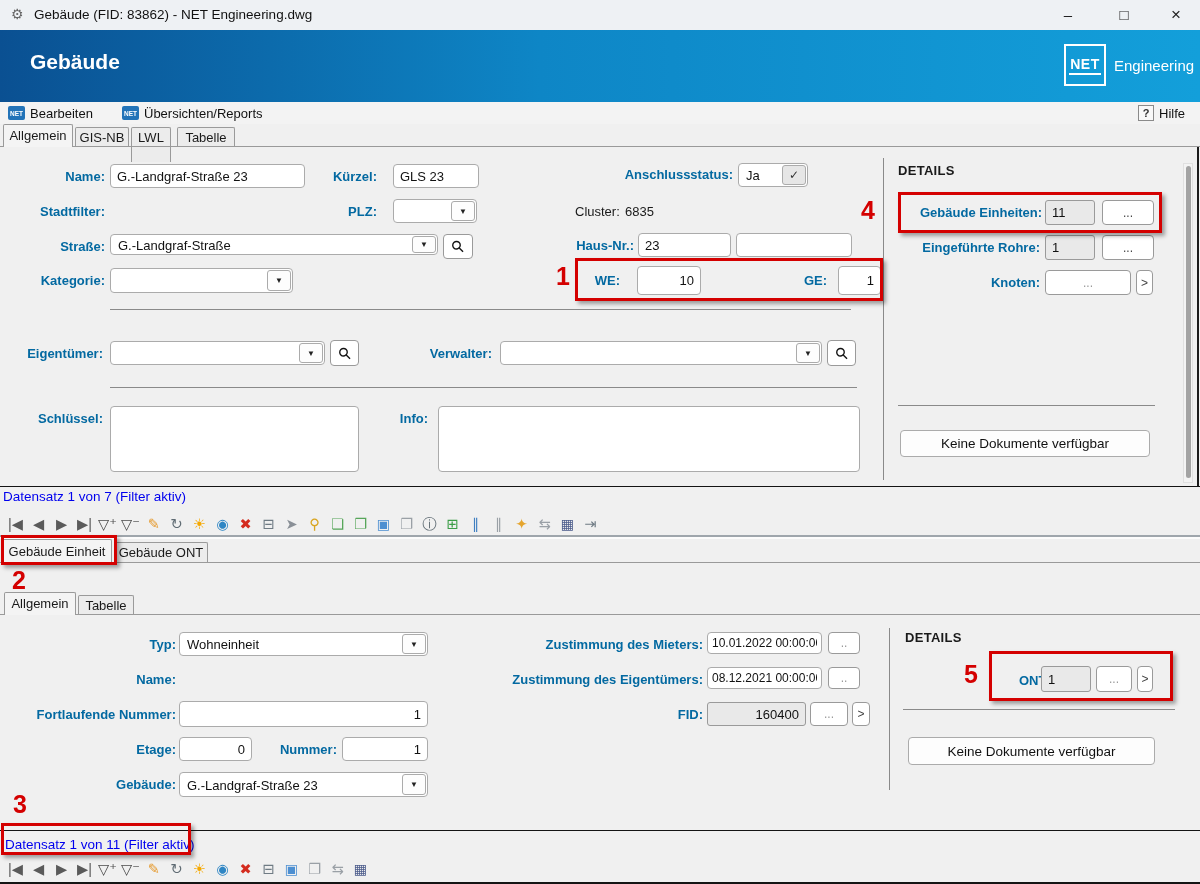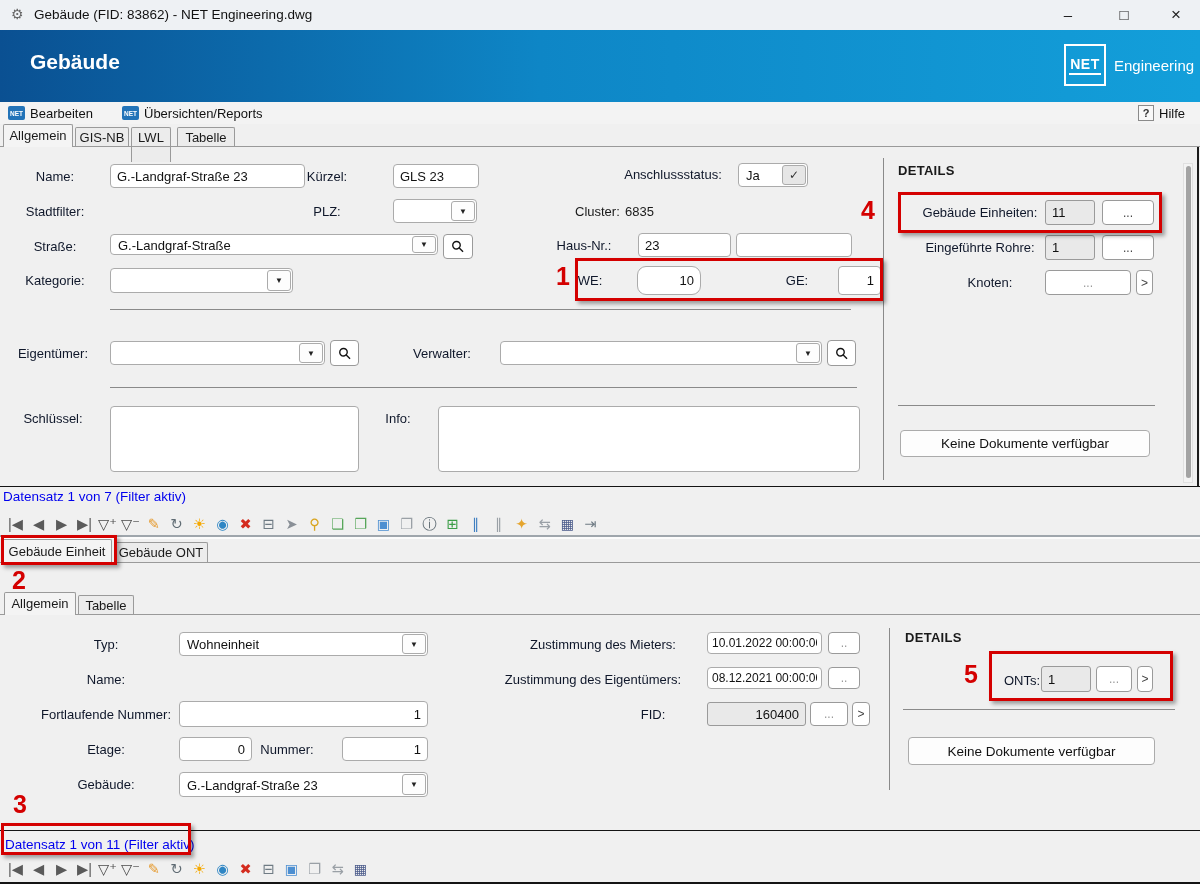--- a/index.html
+++ b/index.html
@@ -24,21 +24,21 @@
   .neticon{width:17px;height:14px;background:#2273b8;border-radius:2px;color:#fff;font-size:6.5px;font-weight:bold;
     display:flex;align-items:center;justify-content:center;}
   .helpicon{width:16px;height:16px;border:1px solid #8a8a8a;background:#f8f8f8;color:#333;font-weight:bold;font-size:11px;
     display:flex;align-items:center;justify-content:center;box-sizing:border-box;}
   
   .tab{position:absolute;box-sizing:border-box;border:1px solid #9a9a9a;border-bottom:none;background:#ececec;
     font-size:13px;color:#1a1a1a;text-align:center;border-radius:2px 2px 0 0;cursor:default;}
   .tab.active{background:#f4f4f4;z-index:3;}
   .tabline{position:absolute;left:0;width:1200px;height:1px;background:#9a9a9a;z-index:1;}
   
-  .lbl{position:absolute;font-size:13px;color:#0f172a;text-align:center;white-space:nowrap;}
+  .lbl{position:absolute;font-size:13px;color:#0369a1;text-align:right;white-space:nowrap;font-weight:bold;}
   .stat{position:absolute;font-size:13px;color:#1a1a1a;white-space:nowrap;}
   .inp{position:absolute;box-sizing:border-box;border:1px solid #ababab;border-radius:4px;background:#fff;
     font-family:inherit;font-size:13px;color:#111;padding:1px 6px;outline:none;}
   .inp.ra{text-align:right;}
   .inp.dt{font-size:12px;padding:1px 4px;}
   .field{position:absolute;box-sizing:border-box;border:1px solid #ababab;border-radius:4px;background:#fff;}
   .field .val{position:absolute;left:7px;top:50%;transform:translateY(-50%);font-size:13px;color:#111;white-space:nowrap;}
   .ddbtn{position:absolute;top:1px;right:1px;bottom:1px;width:22px;border:1px solid #ababab;border-radius:3px;background:#fdfdfd;
     font-size:8px;color:#222;display:flex;align-items:center;justify-content:center;cursor:default;}
   .chev{position:absolute;top:50%;right:8px;transform:translateY(-50%);font-size:11px;color:#444;}
@@ -140,21 +140,21 @@
   <div class="field" style="left:738px;top:163px;width:70px;height:24px">
     <span class="val">Ja</span>
     <span class="ddbtn" style="width:22px;background:#e6e6e6;font-size:12px;color:#333">✓</span>
   </div>
   <div class="stat" style="left:575px;top:204px">Cluster:</div>
   <div class="stat" style="left:625px;top:204px">6835</div>
   <div class="lbl" style="left:534px;top:238px;width:100px">Haus-Nr.:</div>
   <input class="inp" style="left: 638px; top: 233px; width: 93px; height: 24px;" value="23">
   <input class="inp" style="left: 736px; top: 233px; width: 116px; height: 24px;" value="">
   <div class="lbl" style="left:560px;top:273px;width:60px">WE:</div>
-  <input class="inp ra" style="left: 637px; top: 266px; width: 64px; height: 29px; border-radius: 9px;" value="10">
+  <input class="inp ra" style="left: 637px; top: 266px; width: 64px; height: 29px;" value="10">
   <div class="lbl" style="left:767px;top:273px;width:60px">GE:</div>
   <input class="inp ra" style="left: 838px; top: 266px; width: 43px; height: 29px;" value="1">
 
   <div class="hline" style="left:110px;top:309px;width:741px"></div>
 
   <div class="lbl" style="left:3px;top:346px;width:100px">Eigentümer:</div>
   <div class="field" style="left:110px;top:341px;width:215px;height:24px">
     <span class="val"></span>
     <span class="ddbtn">▼</span>
   </div>

